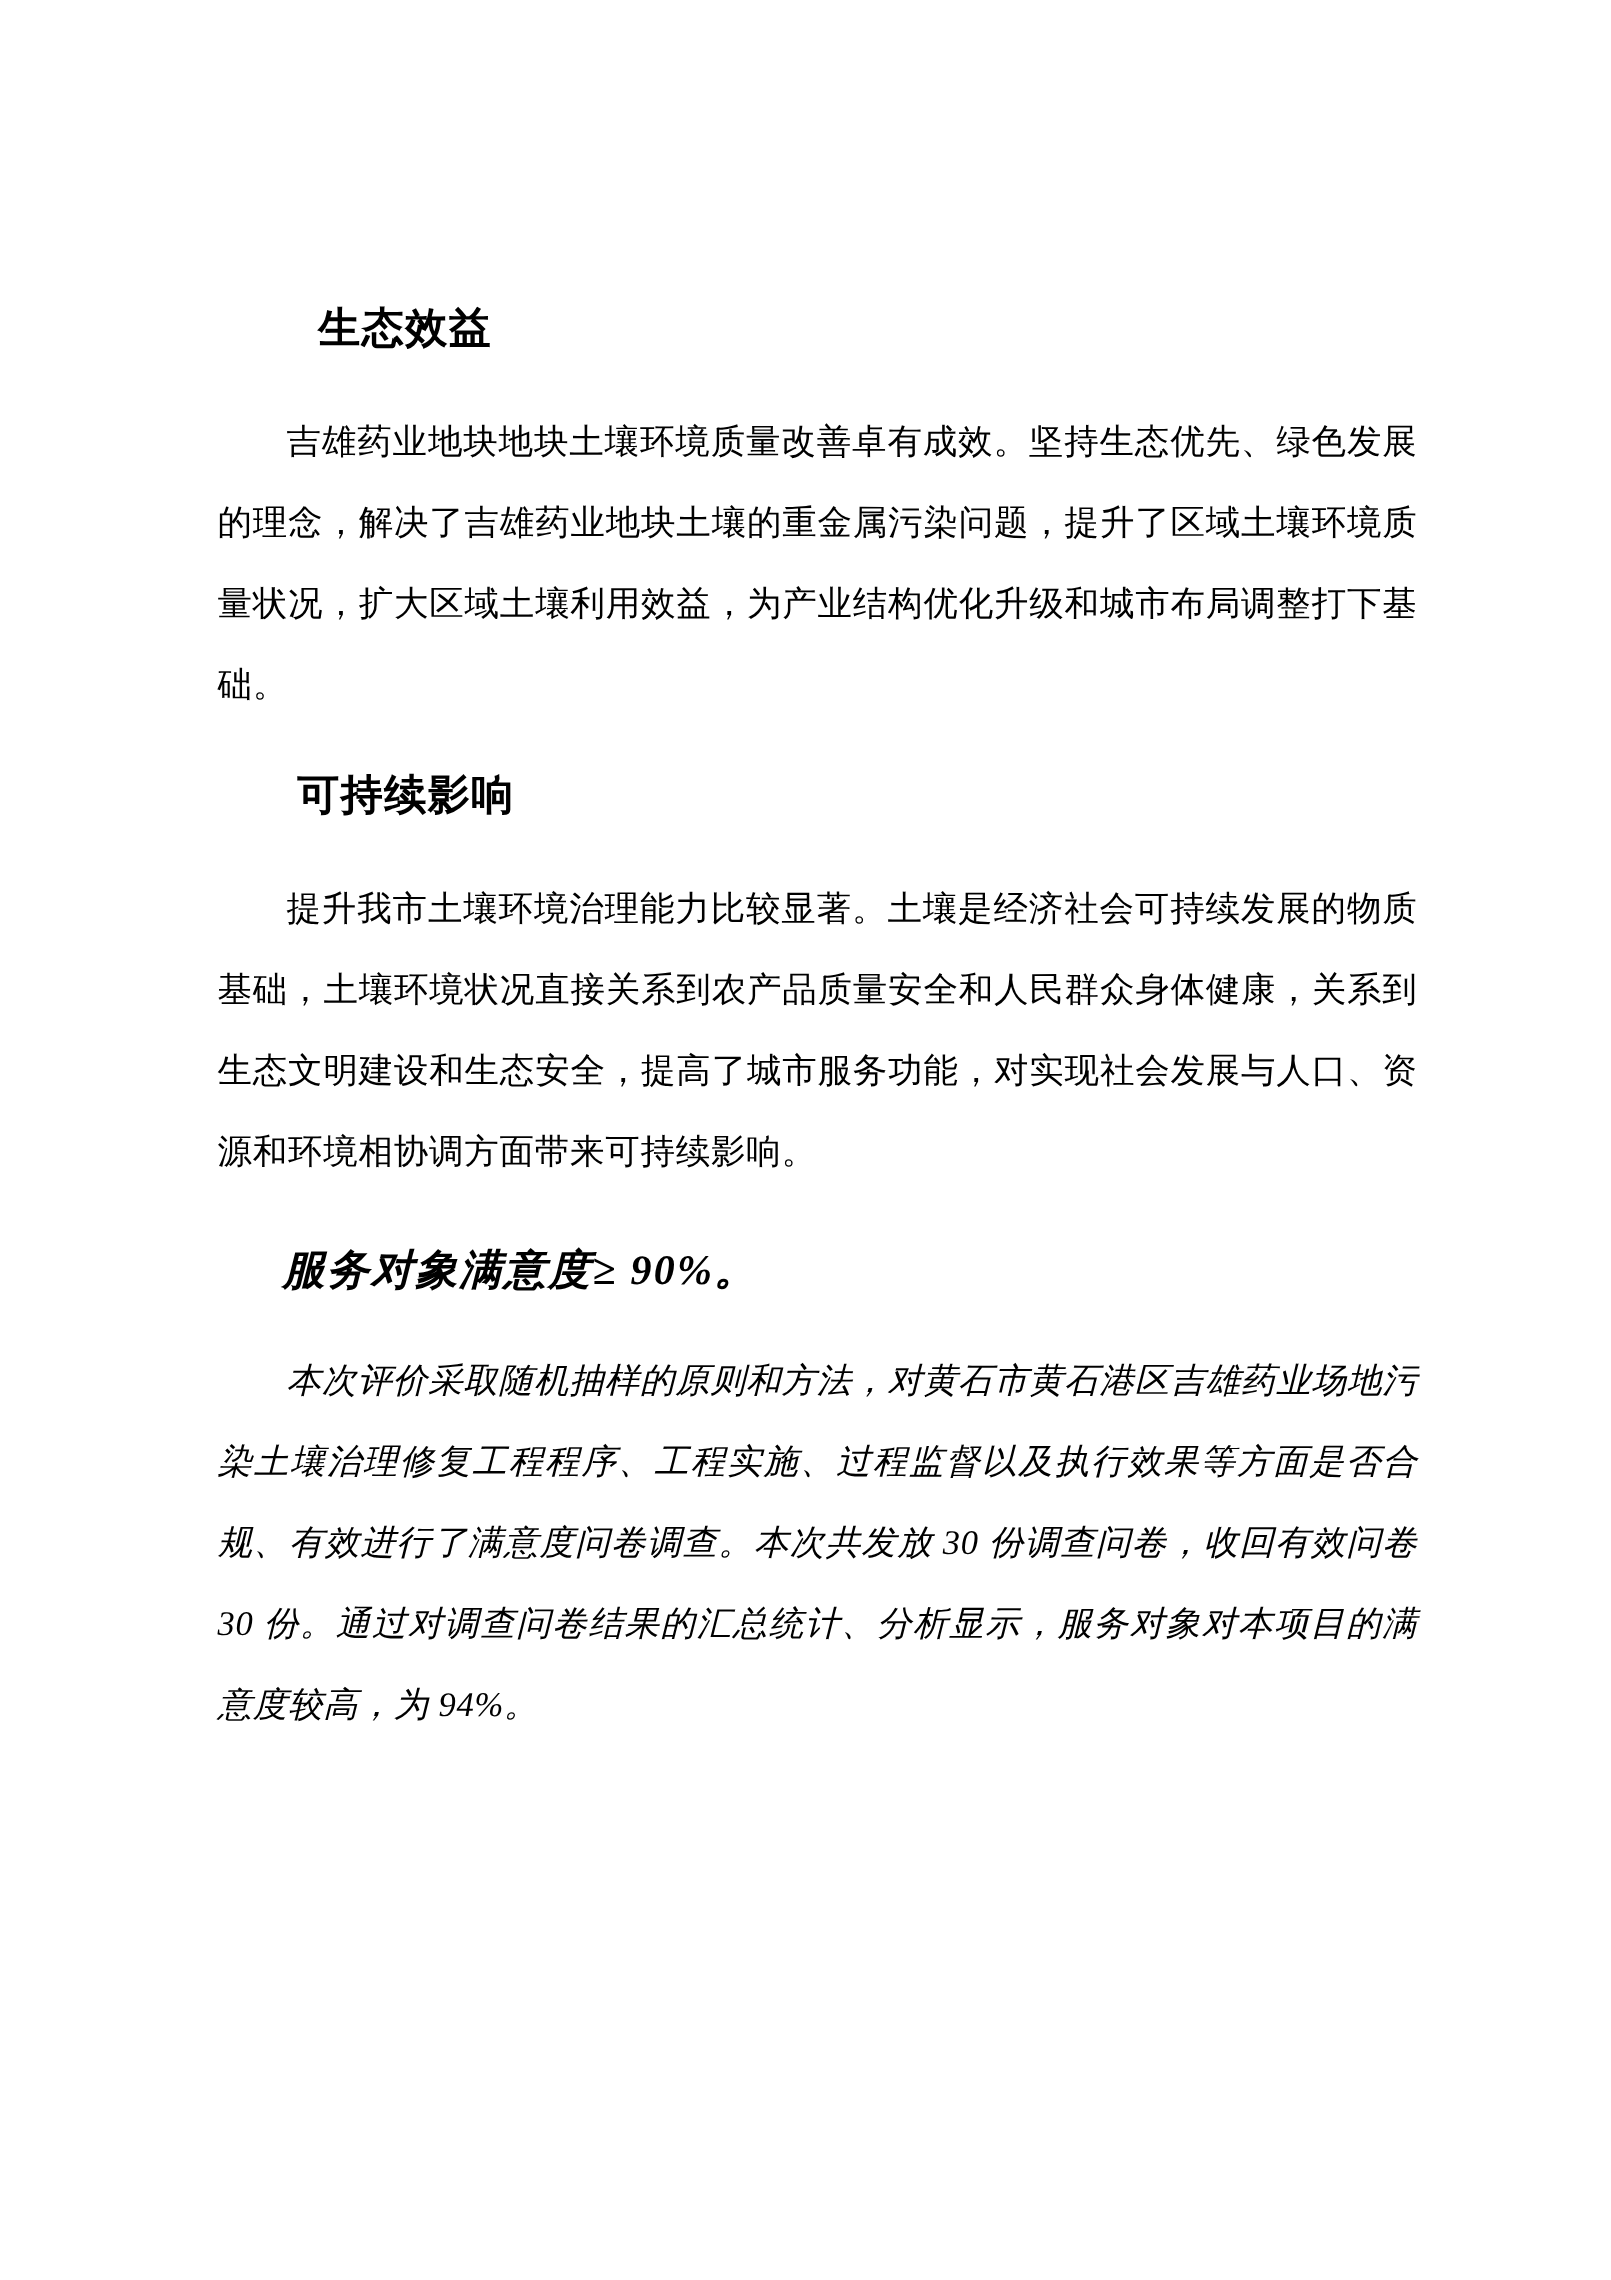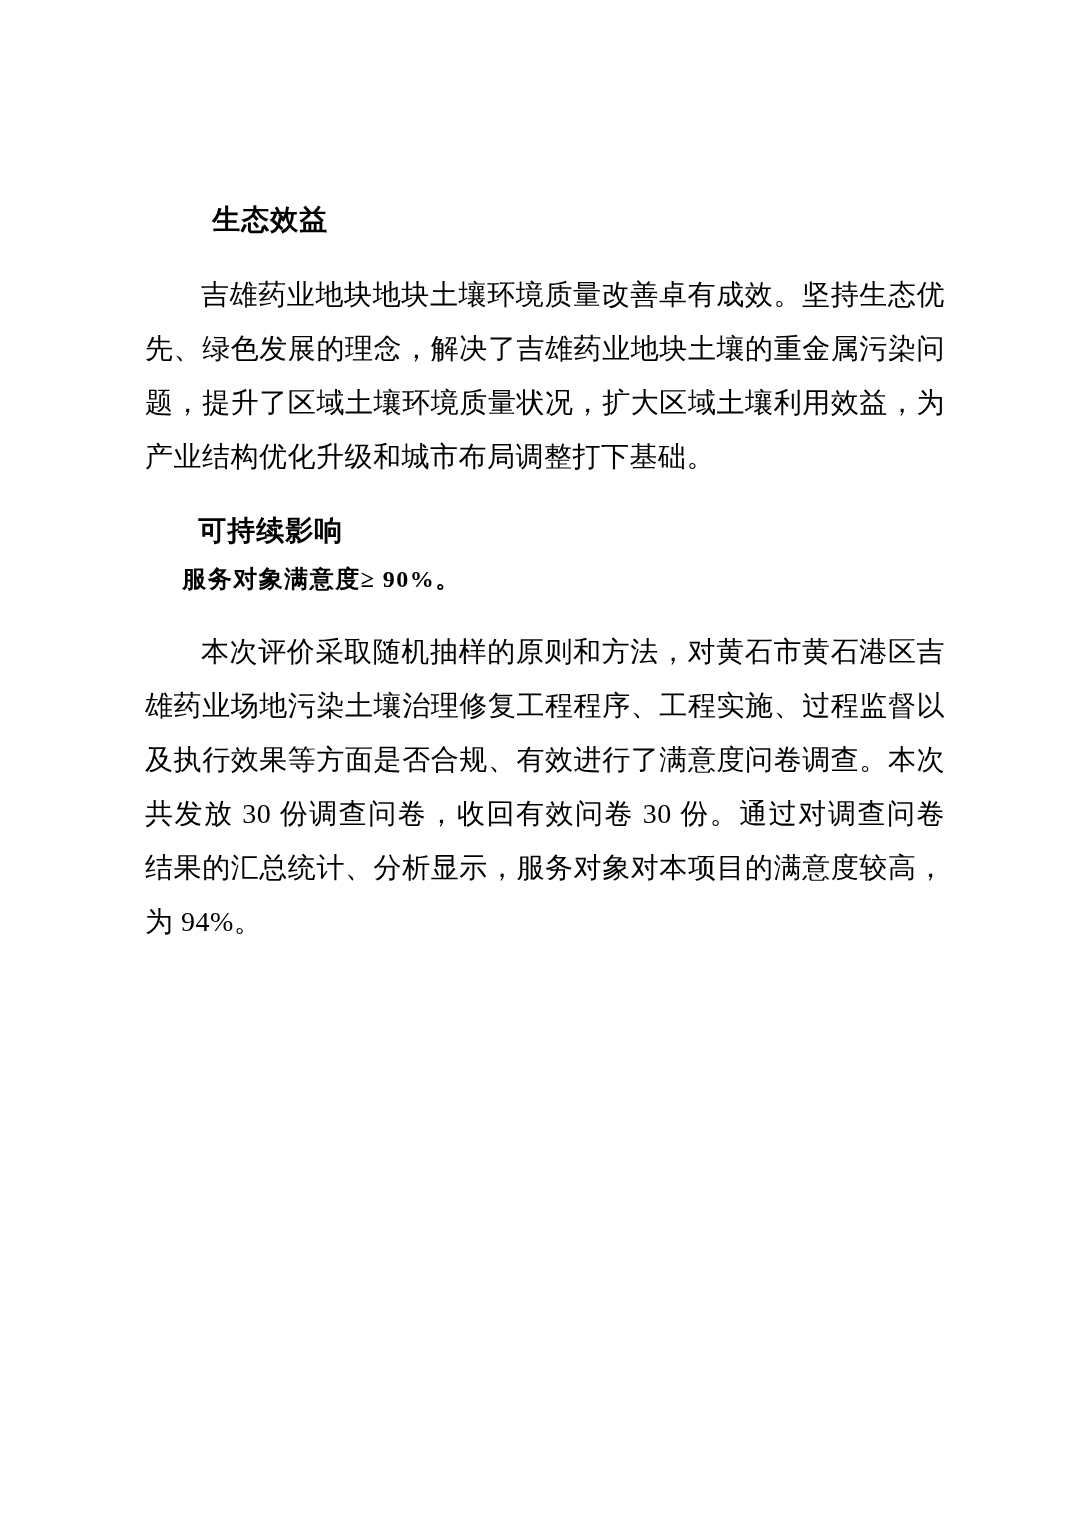--- a/index.html
+++ b/index.html
@@ -31,38 +31,39 @@
   }
   .sec-heading.h-1 {
     margin-top: 203px;
     text-indent: 2.4em;
   }
   .sec-heading.h-2 {
     margin-top: 30px;
     text-indent: 1.9em;
   }
   .sec-heading.h-3 {
-    margin-top: 10px;
-    font-size: 24px;
+    margin-top: 32px;
+    font-size: 28px;
     line-height: 42px;
     text-indent: 1.55em;
     letter-spacing: 1.5px;
+    font-style: italic;
   }
   .body-para {
-    font-size: 28px;
+    font-size: 23px;
     line-height: 54px;
     text-align: justify;
     text-justify: inter-ideograph;
     text-indent: 2em;
     letter-spacing: 0.5px;
     margin: 0;
   }
   .body-para.p-1 { margin-top: 31px; }
   .body-para.p-2 { margin-top: 31px; }
-  .body-para.p-3 { margin-top: 25px; }
+  .body-para.p-3 { margin-top: 25px; font-style: italic; }
   .footer {
     position: absolute;
     top: 1406px;
     left: 0;
     width: 100%;
     text-align: center;
     font-size: 15px;
     letter-spacing: 3px;
     color: #0369a1;
   }
@@ -70,20 +71,21 @@
 </head>
 <body>
 
 <div class="page">
   <div class="content">
 
     <h2 class="sec-heading h-1">生态效益</h2>
     <p class="body-para p-1">吉雄药业地块地块土壤环境质量改善卓有成效。坚持生态优先、绿色发展的理念，解决了吉雄药业地块土壤的重金属污染问题，提升了区域土壤环境质量状况，扩大区域土壤利用效益，为产业结构优化升级和城市布局调整打下基础。</p>
 
     <h2 class="sec-heading h-2">可持续影响</h2>
+    <p class="body-para p-2">提升我市土壤环境治理能力比较显著。土壤是经济社会可持续发展的物质基础，土壤环境状况直接关系到农产品质量安全和人民群众身体健康，关系到生态文明建设和生态安全，提高了城市服务功能，对实现社会发展与人口、资源和环境相协调方面带来可持续影响。</p>
 
     <h2 class="sec-heading h-3">服务对象满意度≥ 90%。</h2>
     <p class="body-para p-3">本次评价采取随机抽样的原则和方法，对黄石市黄石港区吉雄药业场地污染土壤治理修复工程程序、工程实施、过程监督以及执行效果等方面是否合规、有效进行了满意度问卷调查。本次共发放 30 份调查问卷，收回有效问卷 30 份。通过对调查问卷结果的汇总统计、分析显示，服务对象对本项目的满意度较高，为 94%。</p>
 
   </div>
 
   <div class="footer">第 28 页</div>
 </div>
 
 </body></html>

